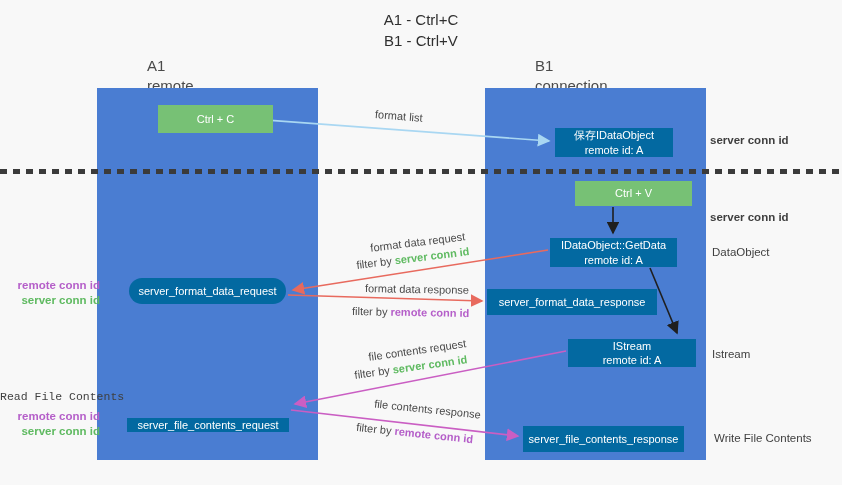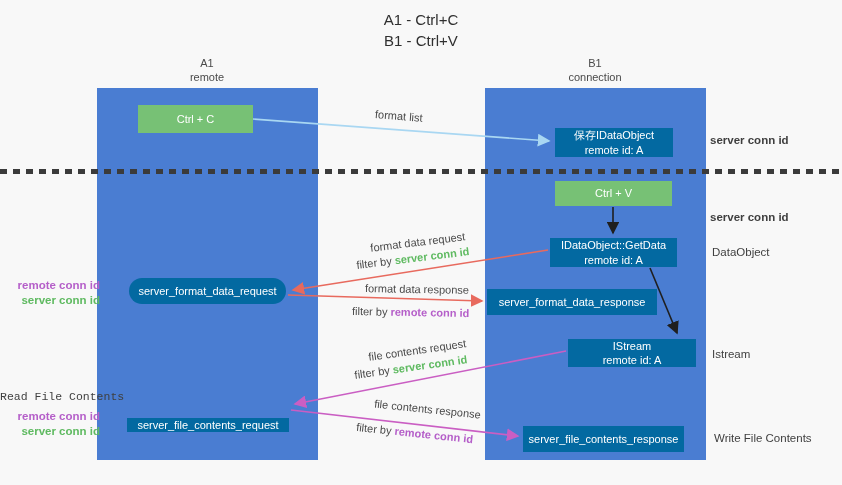--- a/index.html
+++ b/index.html
@@ -9,37 +9,37 @@
     font-family:"Liberation Sans", sans-serif;
   }
   .title {
     position:absolute; left:0; top:9px; width:842px;
     text-align:center; font-size:15px; color:#2f2f2f; line-height:1.4;
   }
   .col-rect { position:absolute; background:#4a7dd2; z-index:1; }
   #colA { left:97px;  top:88px; width:221px; height:372px; }
   #colB { left:485px; top:88px; width:221px; height:372px; }
   .col-header {
-    position:absolute; text-align:center; font-size:11px;
+    position:absolute; text-align:left; font-size:15px;
     color:#4a4a4a; line-height:1.3; z-index:1;
   }
   #headerA { left:147px; top:56px; width:120px; }
   #headerB { left:535px; top:56px; width:120px; }
   .divider {
     position:absolute; left:0; top:169px; width:842px; height:5px; z-index:2;
     background:repeating-linear-gradient(90deg,#3b3b3b 0 7px,transparent 7px 13px);
   }
   .arrows { position:absolute; left:0; top:0; z-index:3; pointer-events:none; }
   .node {
     position:absolute; display:flex; flex-direction:column;
     align-items:center; justify-content:center;
     color:#fff; font-size:11px; text-align:center; line-height:1.3;
     z-index:4; white-space:nowrap;
   }
-  .green  { background:#77c175; }
+  .green  { background:#77c175;margin-left:20px; }
   .orange { background:#0369a1; }
   #ctrlC    { left:138px; top:105px; width:115px; height:28px; }
   #saveIDO  { left:555px; top:128px; width:118px; height:29px; }
   #ctrlV    { left:555px; top:181px; width:117px; height:25px; }
   #getData  { left:550px; top:238px; width:127px; height:29px; }
   #fmtReq   { left:129px; top:278px; width:157px; height:26px;border-radius:13px; }
   #fmtResp  { left:487px; top:289px; width:170px; height:26px; }
   #istreamN { left:568px; top:339px; width:128px; height:28px; }
   #fileReq  { left:127px; top:394px; width:162px; height:14px;margin-top:24px; }
   #fileResp { left:523px; top:426px; width:161px; height:26px; }

